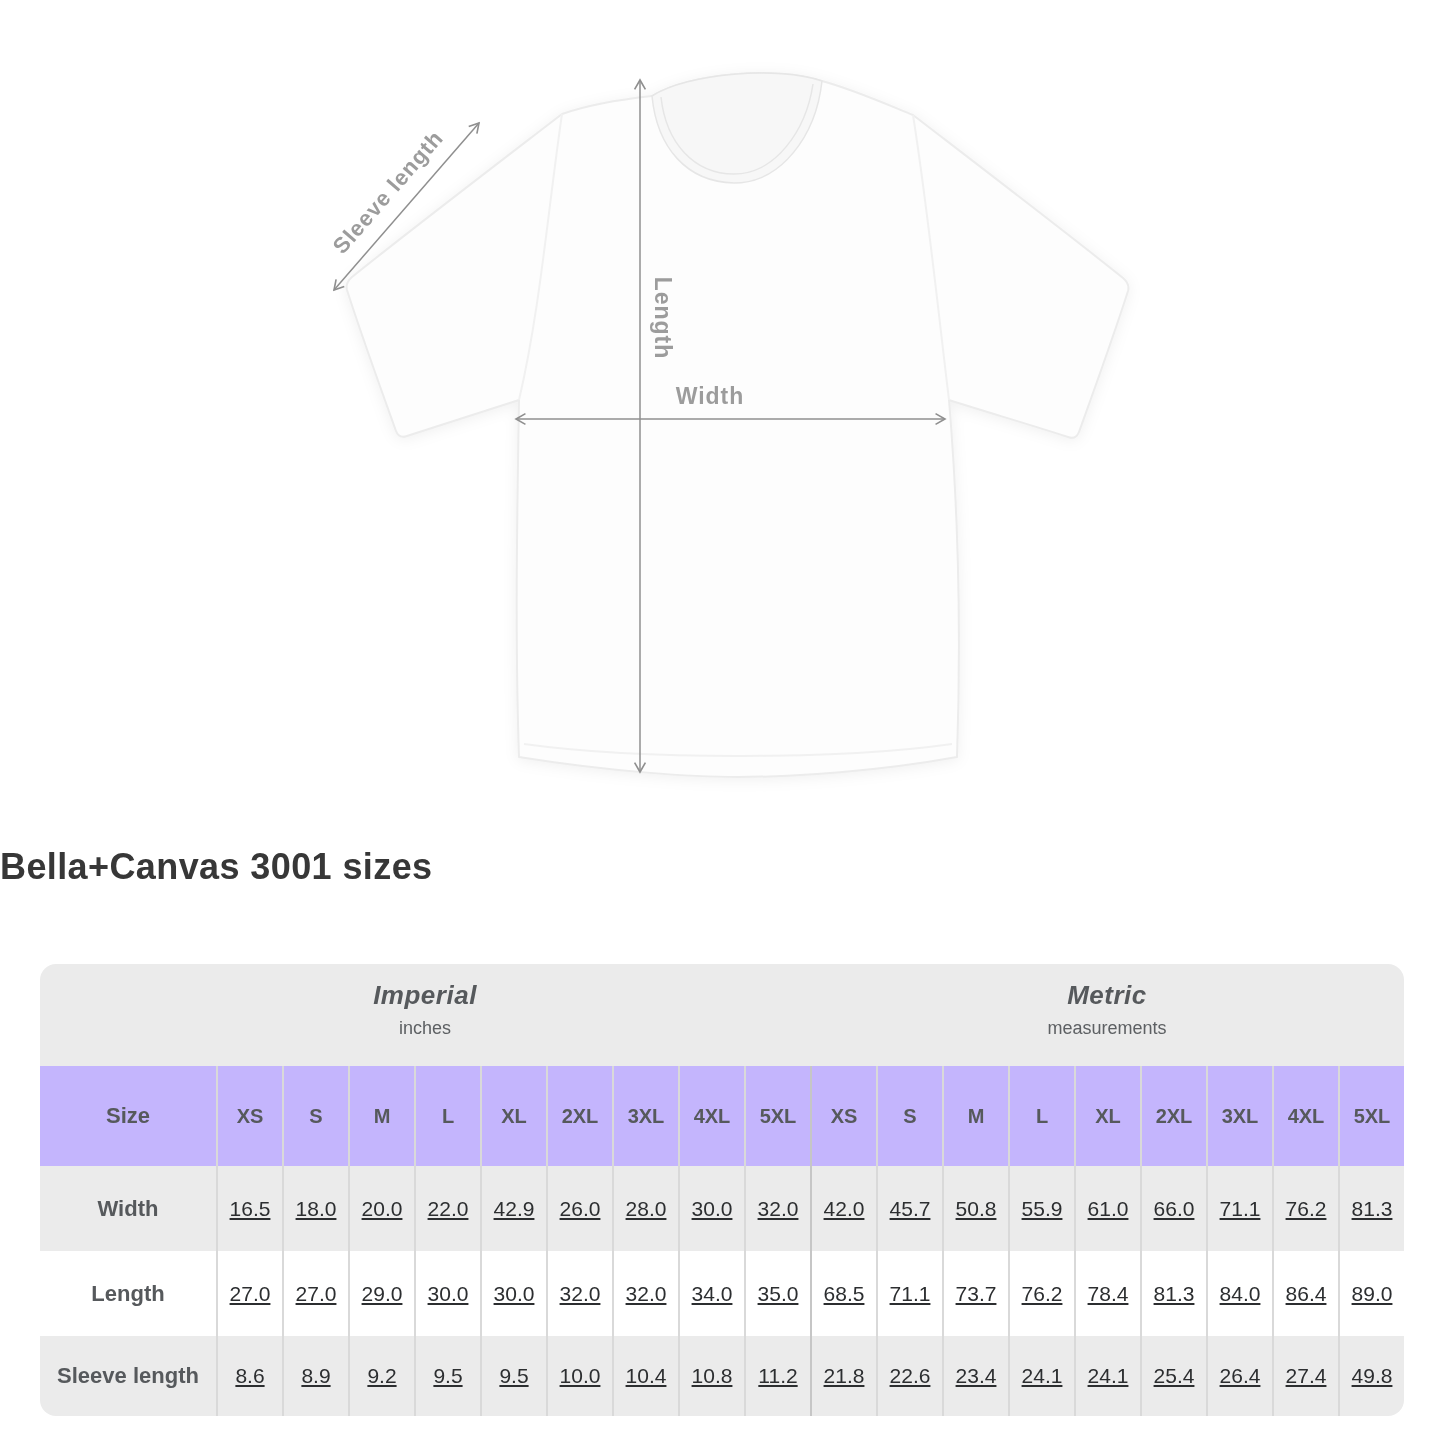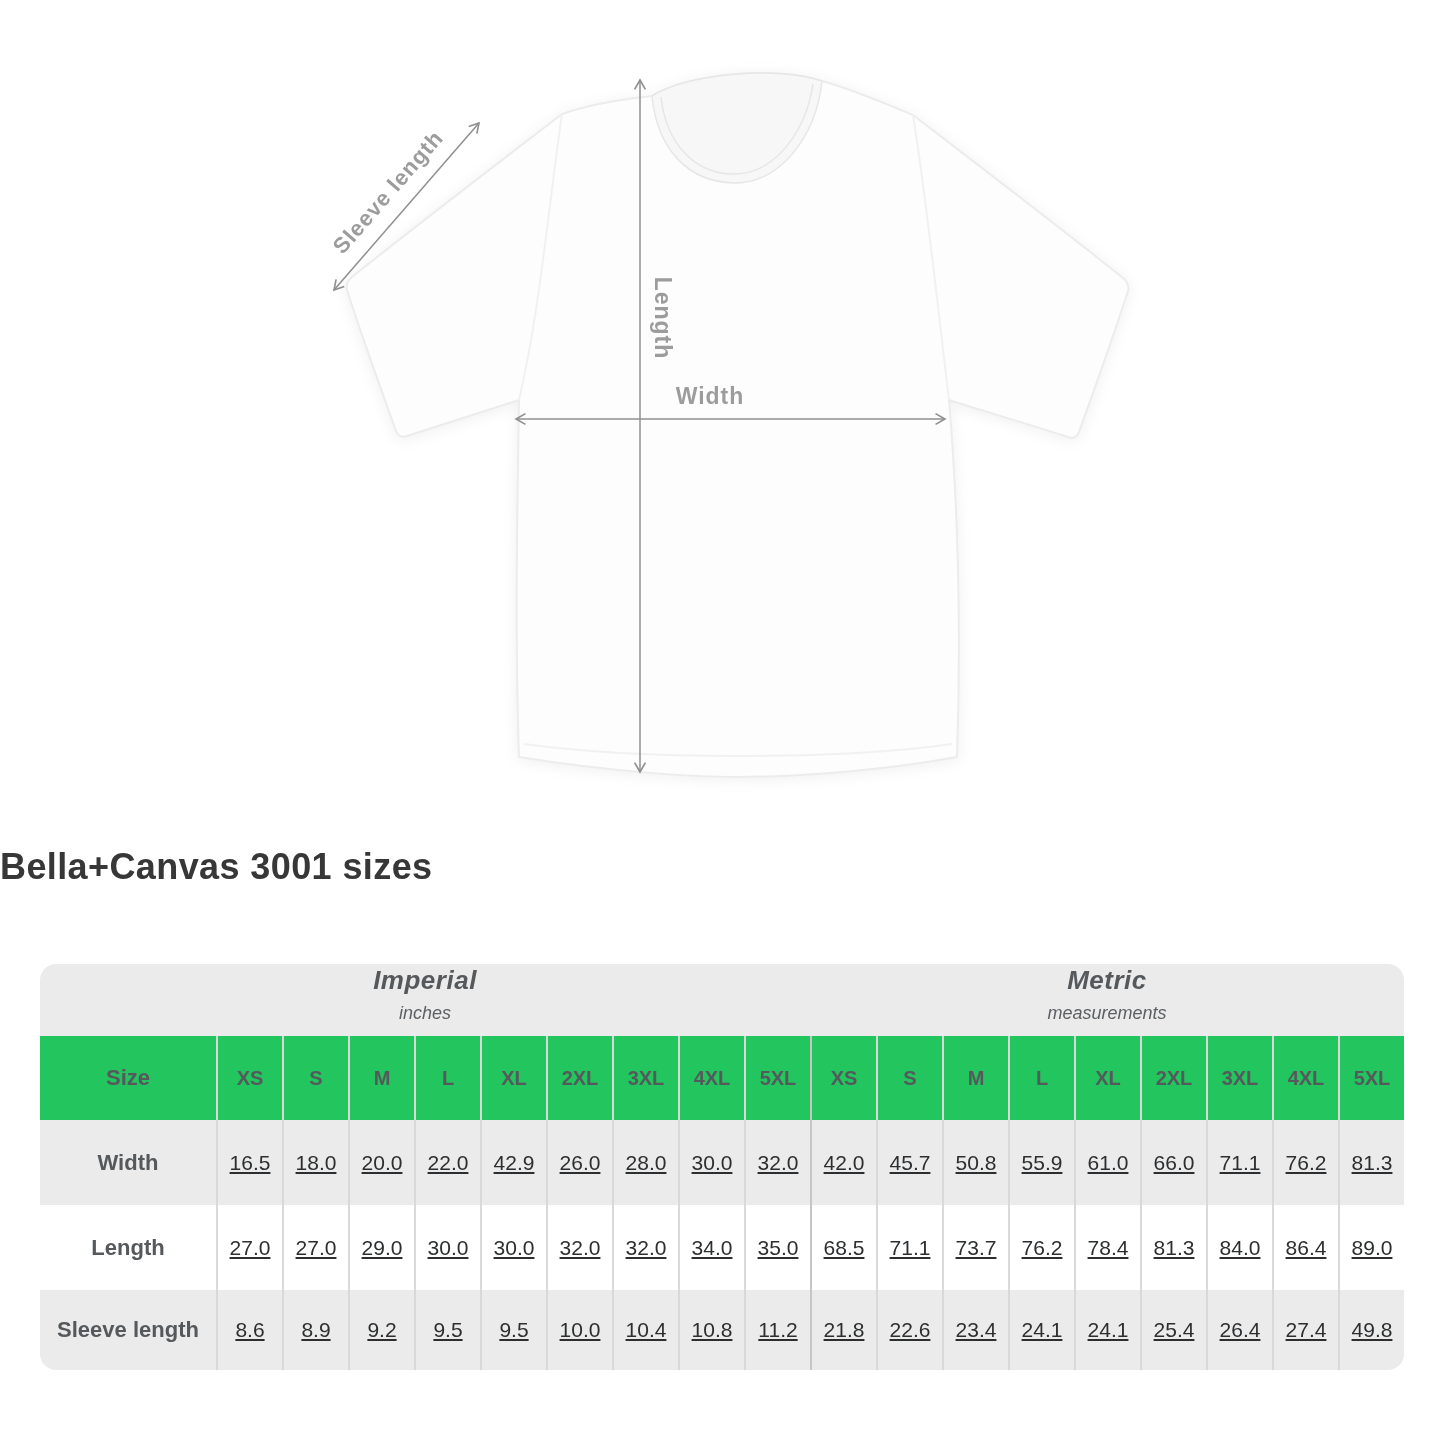--- a/index.html
+++ b/index.html
@@ -11,27 +11,27 @@
 
   
   .title{position:absolute;left:0;right:0;top:846px;text-align:left;
          font-size:36px;font-weight:bold;color:#373737;letter-spacing:.4px;}
   .subtitle{position:absolute;left:0;right:0;top:893px;text-align:center;
          font-size:20px;font-style:italic;color:#4d4d4d;}
 
   
   .sizetable{position:absolute;left:40px;top:964px;width:1364px;}
   .trow{display:grid;grid-template-columns:176px repeat(18,1fr);}
-  .band{height:72px;grid-template-columns:770px 594px;background:#ebebeb;
+  .band{height:102px;grid-template-columns:770px 594px;background:#ebebeb;
         border-radius:16px 16px 0 0;overflow:hidden;}
   .unit-cell{display:flex;flex-direction:column;align-items:center;justify-content:center;
         gap:7px;padding-bottom:12px;}
   .unit-name{font-size:26px;font-weight:bold;font-style:italic;color:#56595c;letter-spacing:.5px;}
-  .unit-sub{font-size:18px;font-style:italic;color:#5d6063;}
-  .row-sizes{height:84px;background:#22c55e;}
+  .unit-sub{font-size:18px;color:#5d6063;}
+  .row-sizes{height:100px;background:#c4b5fd;}
   .row-w{height:85px;background:#ebebeb;}
   .row-l{height:85px;background:#ffffff;}
   .row-s{height:80px;background:#ebebeb;border-radius:0 0 16px 16px;overflow:hidden;}
   .cell{display:flex;align-items:center;justify-content:center;}
   .cell.label{font-weight:bold;font-size:22px;color:#56595c;}
   .cell.head{font-weight:bold;font-size:20px;color:#56595c;border-left:2px solid #d9d9d9;}
   .cell.val{font-size:21px;color:#2c2e30;border-left:2px solid #d9d9d9;text-decoration:underline;}
   .cell.mid{border-left-color:#c6c6c6;}
 </style>
 </head>

